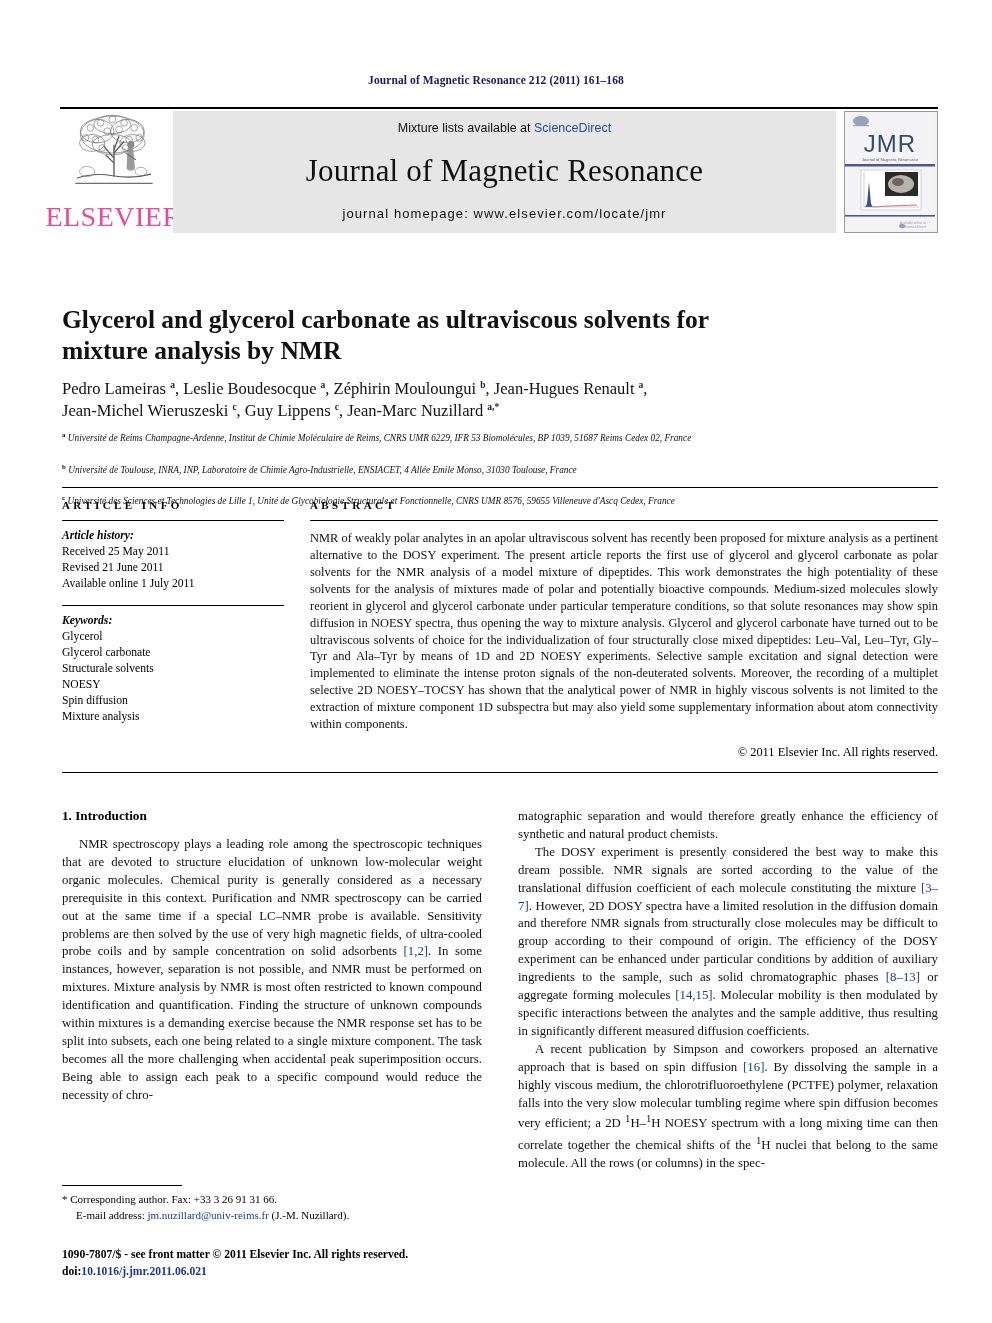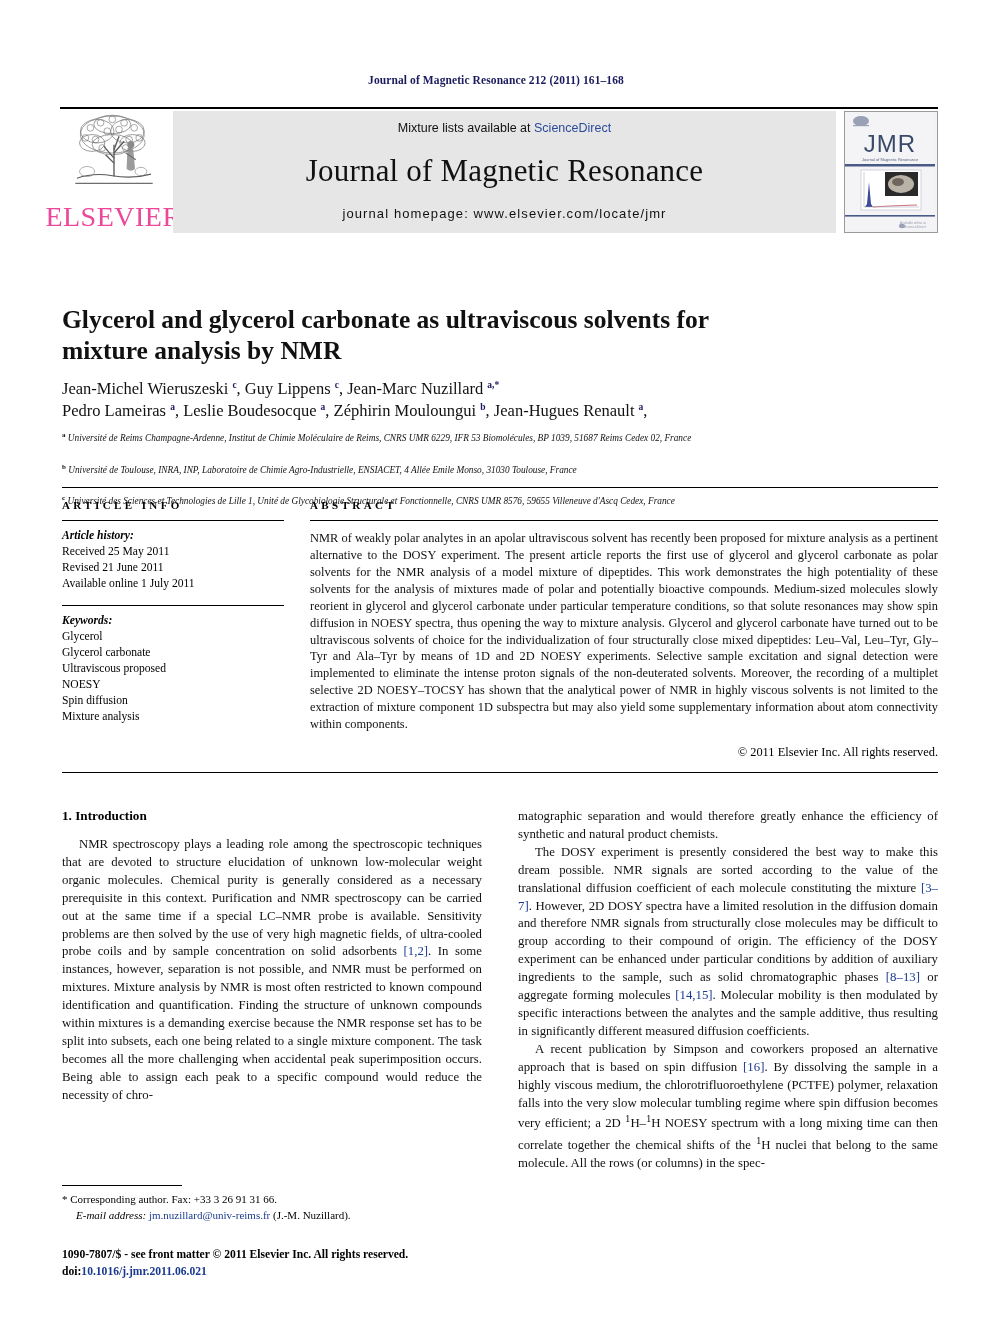--- a/index.html
+++ b/index.html
@@ -226,21 +226,21 @@
   .footnote {
     position: absolute;
     left: 62px;
     top: 1185px;
     width: 420px;
     font-size: 11px;
     line-height: 1.45;
   }
   .fn-rule { width: 120px; border-top: 1px solid #000; margin-bottom: 6px; }
   .fn-line { padding-left: 14px; text-indent: -14px; }
-  .email-label { font-style: italic; }
+  .email-label { }
   .email-link { color: #1a3a8f; }
 
   .imprint {
     position: absolute;
     left: 62px;
     top: 1247px;
     width: 460px;
     font-size: 11.6px;
     line-height: 1.45;
     font-weight: bold;
@@ -342,22 +342,22 @@
           </g>
         </svg>
       </div>
 
     </div>
   </div>
 
   <h1 class="title">Glycerol and glycerol carbonate as ultraviscous solvents for mixture analysis by NMR</h1>
 
   <div class="authors">
+    <div>Pedro Lameiras <sup>a</sup>, Leslie Boudesocque <sup>a</sup>, Zéphirin Mouloungui <sup>b</sup>, Jean-Hugues Renault <sup>a</sup>,</div>
     <div>Jean-Michel Wieruszeski <sup>c</sup>, Guy Lippens <sup>c</sup>, Jean-Marc Nuzillard <sup>a,</sup><sup>*</sup></div>
-    <div>Pedro Lameiras <sup>a</sup>, Leslie Boudesocque <sup>a</sup>, Zéphirin Mouloungui <sup>b</sup>, Jean-Hugues Renault <sup>a</sup>,</div>
   </div>
 
   <div class="affils">
     <div class="aff"><sup>a</sup> Université de Reims Champagne-Ardenne, Institut de Chimie Moléculaire de Reims, CNRS UMR 6229, IFR 53 Biomolécules, BP 1039, 51687 Reims Cedex 02, France</div>
     <div class="aff"><sup>b</sup> Université de Toulouse, INRA, INP, Laboratoire de Chimie Agro-Industrielle, ENSIACET, 4 Allée Emile Monso, 31030 Toulouse, France</div>
     <div class="aff"><sup>c</sup> Université des Sciences et Technologies de Lille 1, Unité de Glycobiologie Structurale et Fonctionnelle, CNRS UMR 8576, 59655 Villeneuve d'Ascq Cedex, France</div>
   </div>
 
   <div class="panel">
     <div class="panel-cols">
@@ -370,21 +370,21 @@
           <div>Received 25 May 2011</div>
           <div>Revised 21 June 2011</div>
           <div>Available online 1 July 2011</div>
         </div>
         <div class="spacer-12"></div>
         <div class="rule"></div>
         <div class="kw">
           <div class="lbl">Keywords:</div>
           <div>Glycerol</div>
           <div>Glycerol carbonate</div>
-          <div>Ultraviscous proposed</div>
+          <div>Structurale solvents</div>
           <div>NOESY</div>
           <div>Spin diffusion</div>
           <div>Mixture analysis</div>
         </div>
       </div>
 
       <div class="col-abs">
         <div class="sec-head">ABSTRACT</div>
         <div class="rule"></div>
         <p class="abstract-body">NMR of weakly polar analytes in an apolar ultraviscous solvent has recently been proposed for mixture analysis as a pertinent alternative to the DOSY experiment. The present article reports the first use of glycerol and glycerol carbonate as polar solvents for the NMR analysis of a model mixture of dipeptides. This work demonstrates the high potentiality of these solvents for the analysis of mixtures made of polar and potentially bioactive compounds. Medium-sized molecules slowly reorient in glycerol and glycerol carbonate under particular temperature conditions, so that solute resonances may show spin diffusion in NOESY spectra, thus opening the way to mixture analysis. Glycerol and glycerol carbonate have turned out to be ultraviscous solvents of choice for the individualization of four structurally close mixed dipeptides: Leu–Val, Leu–Tyr, Gly–Tyr and Ala–Tyr by means of 1D and 2D NOESY experiments. Selective sample excitation and signal detection were implemented to eliminate the intense proton signals of the non-deuterated solvents. Moreover, the recording of a multiplet selective 2D NOESY–TOCSY has shown that the analytical power of NMR in highly viscous solvents is not limited to the extraction of mixture component 1D subspectra but may also yield some supplementary information about atom connectivity within components.</p>

